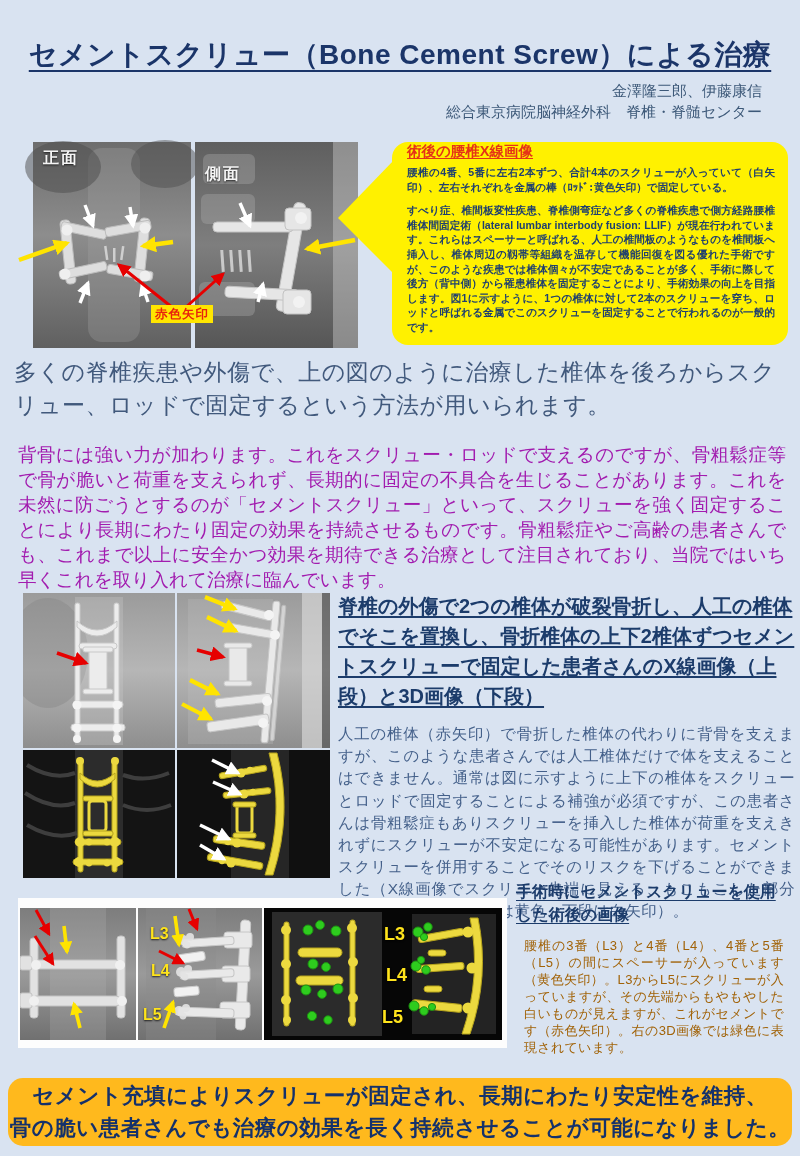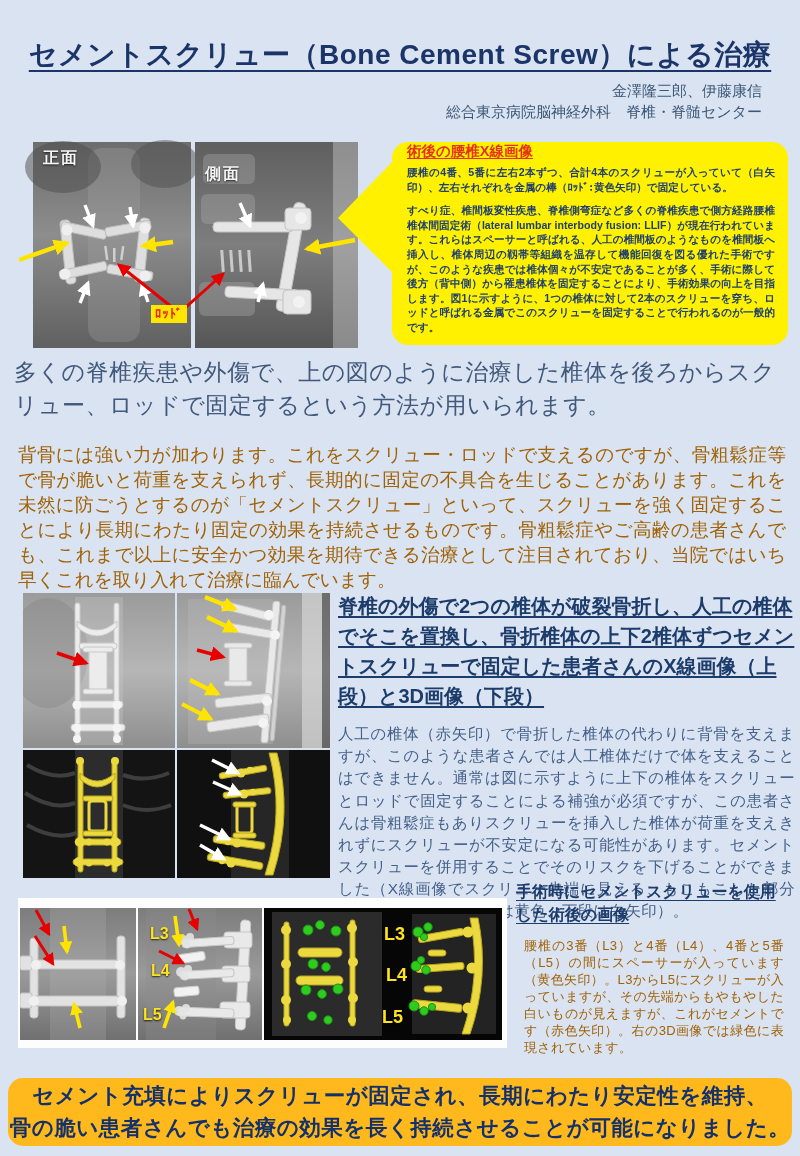--- a/index.html
+++ b/index.html
@@ -47,21 +47,21 @@
     margin:0 0 9px 0;font-size:10.6px;font-weight:600;color:#20406e;
     line-height:1.38;text-align:justify;
   }
   
   .lead{
     position:absolute;left:14px;top:356px;width:778px;
     font-size:23px;color:#41597c;line-height:1.43;letter-spacing:.5px;
   }
   .intro{
     position:absolute;left:18px;top:442px;width:768px;
-    font-size:18.6px;color:#a16207;line-height:1.35;text-align:justify;
+    font-size:18.6px;color:#a21caf;line-height:1.35;text-align:justify;
   }
   
   .fig2{position:absolute;left:23px;top:593px;width:307px;height:285px;}
   .s2text{position:absolute;left:338px;top:591px;width:457px;}
   .s2text h3{
     margin:0 0 12px 0;font-size:20px;font-weight:bold;color:#1c3c6b;
     line-height:1.5;text-decoration:underline;text-underline-offset:3px;
   }
   .s2text p{
     margin:0;font-size:15.4px;color:#44608a;line-height:1.44;
@@ -191,21 +191,21 @@
         <line x1="322" y1="98" x2="274" y2="107" marker-end="url(#f1y)"></line>
       </g>
 
       <g stroke="#e60000" stroke-width="3">
         <line x1="140" y1="166" x2="86" y2="123" marker-end="url(#f1r)"></line>
         <line x1="152" y1="166" x2="190" y2="132" marker-end="url(#f1r)"></line>
       </g>
     </svg>
     <span class="xlabel" style="left:10px;top:6px;">正面</span>
     <span class="xlabel" style="left:172px;top:22px;text-align:right;">側面</span>
-    <span class="spacer-tag">ﾛｯﾄﾞ</span>
+    <span class="spacer-tag">赤色矢印</span>
   </div>
 
   <div class="callout">
     <svg class="tri" width="56" height="118" viewBox="0 0 56 118">
       <polygon points="56,4 0,62 56,118" fill="#fff100"></polygon>
     </svg>
     <h2>術後の腰椎X線画像</h2>
     <p>腰椎の4番、5番に左右2本ずつ、合計4本のスクリューが入っていて（白矢印）、左右それぞれを金属の棒（ﾛｯﾄﾞ：黄色矢印）で固定している。</p>
     <p>すべり症、椎間板変性疾患、脊椎側弯症など多くの脊椎疾患で側方経路腰椎椎体間固定術（lateral lumbar interbody fusion: LLIF）が現在行われています。これらはスペーサーと呼ばれる、人工の椎間板のようなものを椎間板へ挿入し、椎体周辺の靱帯等組織を温存して機能回復を図る優れた手術ですが、このような疾患では椎体個々が不安定であることが多く、手術に際して後方（背中側）から罹患椎体を固定することにより、手術効果の向上を目指します。図1に示すように、1つの椎体に対して2本のスクリューを穿ち、ロッドと呼ばれる金属でこのスクリューを固定することで行われるのが一般的です。</p>
   </div>

